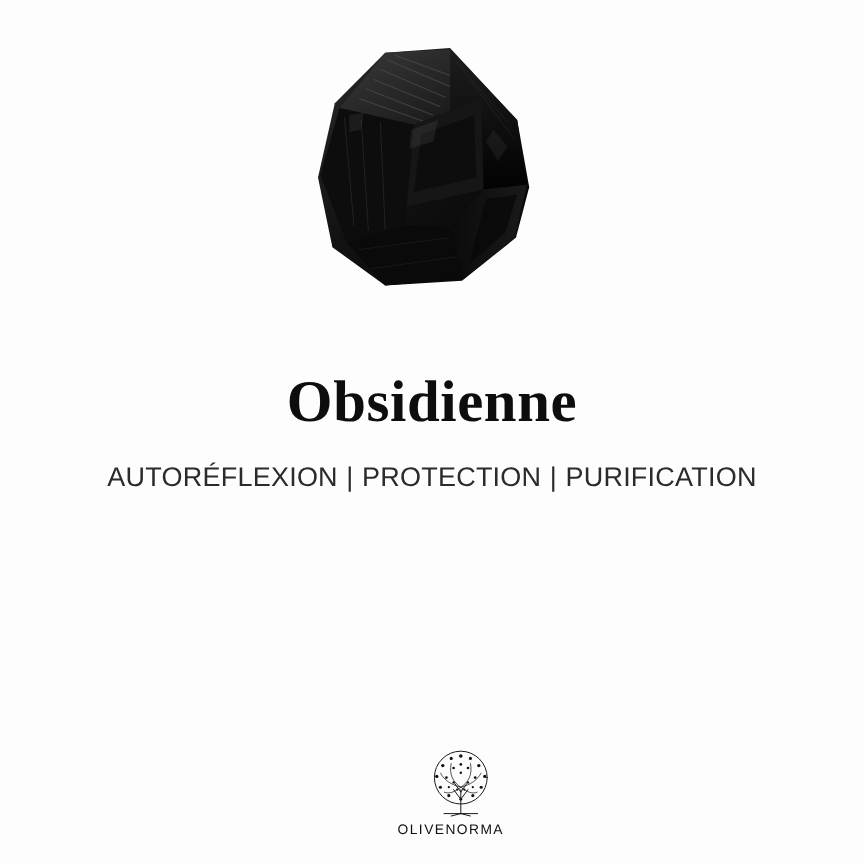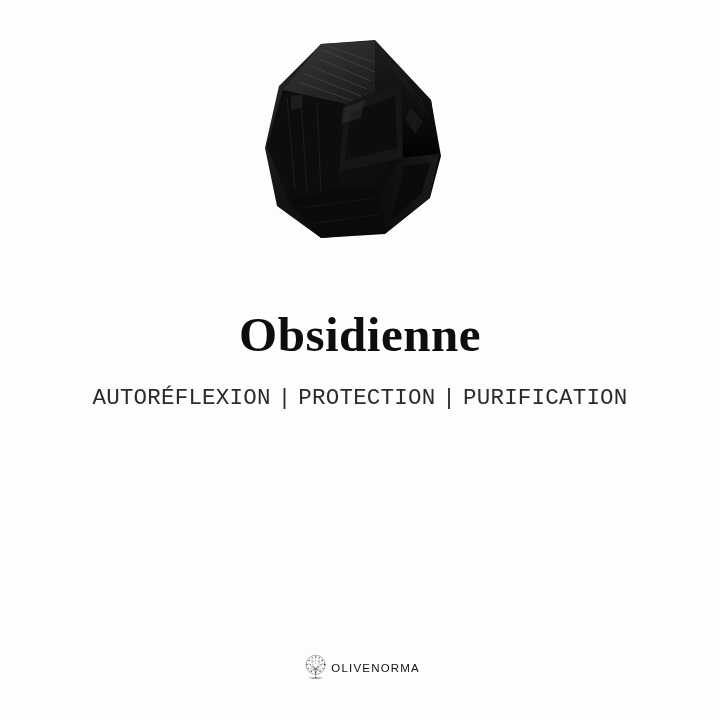--- a/index.html
+++ b/index.html
@@ -53,21 +53,21 @@
     font-weight: 700;
     letter-spacing: 0.5px;
     line-height: 1;
     color: #0d0d0d;
     text-align: right;
     margin: 20px 0 0 0;
   }
 
   
   .keywords {
-    font-family: Liberation Mono, monospace;
+    font-family: Liberation Sans, sans-serif;
     font-size: 22.5px;
     font-weight: 400;
     letter-spacing: 0.2px;
     color: #2b2b2b;
     text-align: left;
     margin-top: 26px;
     white-space: nowrap;
   }
   .keywords .sep {
     padding: 0 7px;
@@ -86,22 +86,22 @@
   }
 
   
   .logo-block {
     position: absolute;
     left: 50%;
     bottom: 22px;
     transform: translateX(-50%);
     width: 120px;
     display: flex;
-    flex-direction: row;
-    align-items: center;
+    flex-direction: column;
+    align-items: flex-end;
   }
   .logo-mark {
     width: 72px;
     height: 62px;
   }
   .logo-mark svg { display: block; width: 100%; height: 100%; }
   .logo-text {
     font-family: "Liberation Sans", sans-serif;
     font-size: 11.5px;
     letter-spacing: 1.2px;

